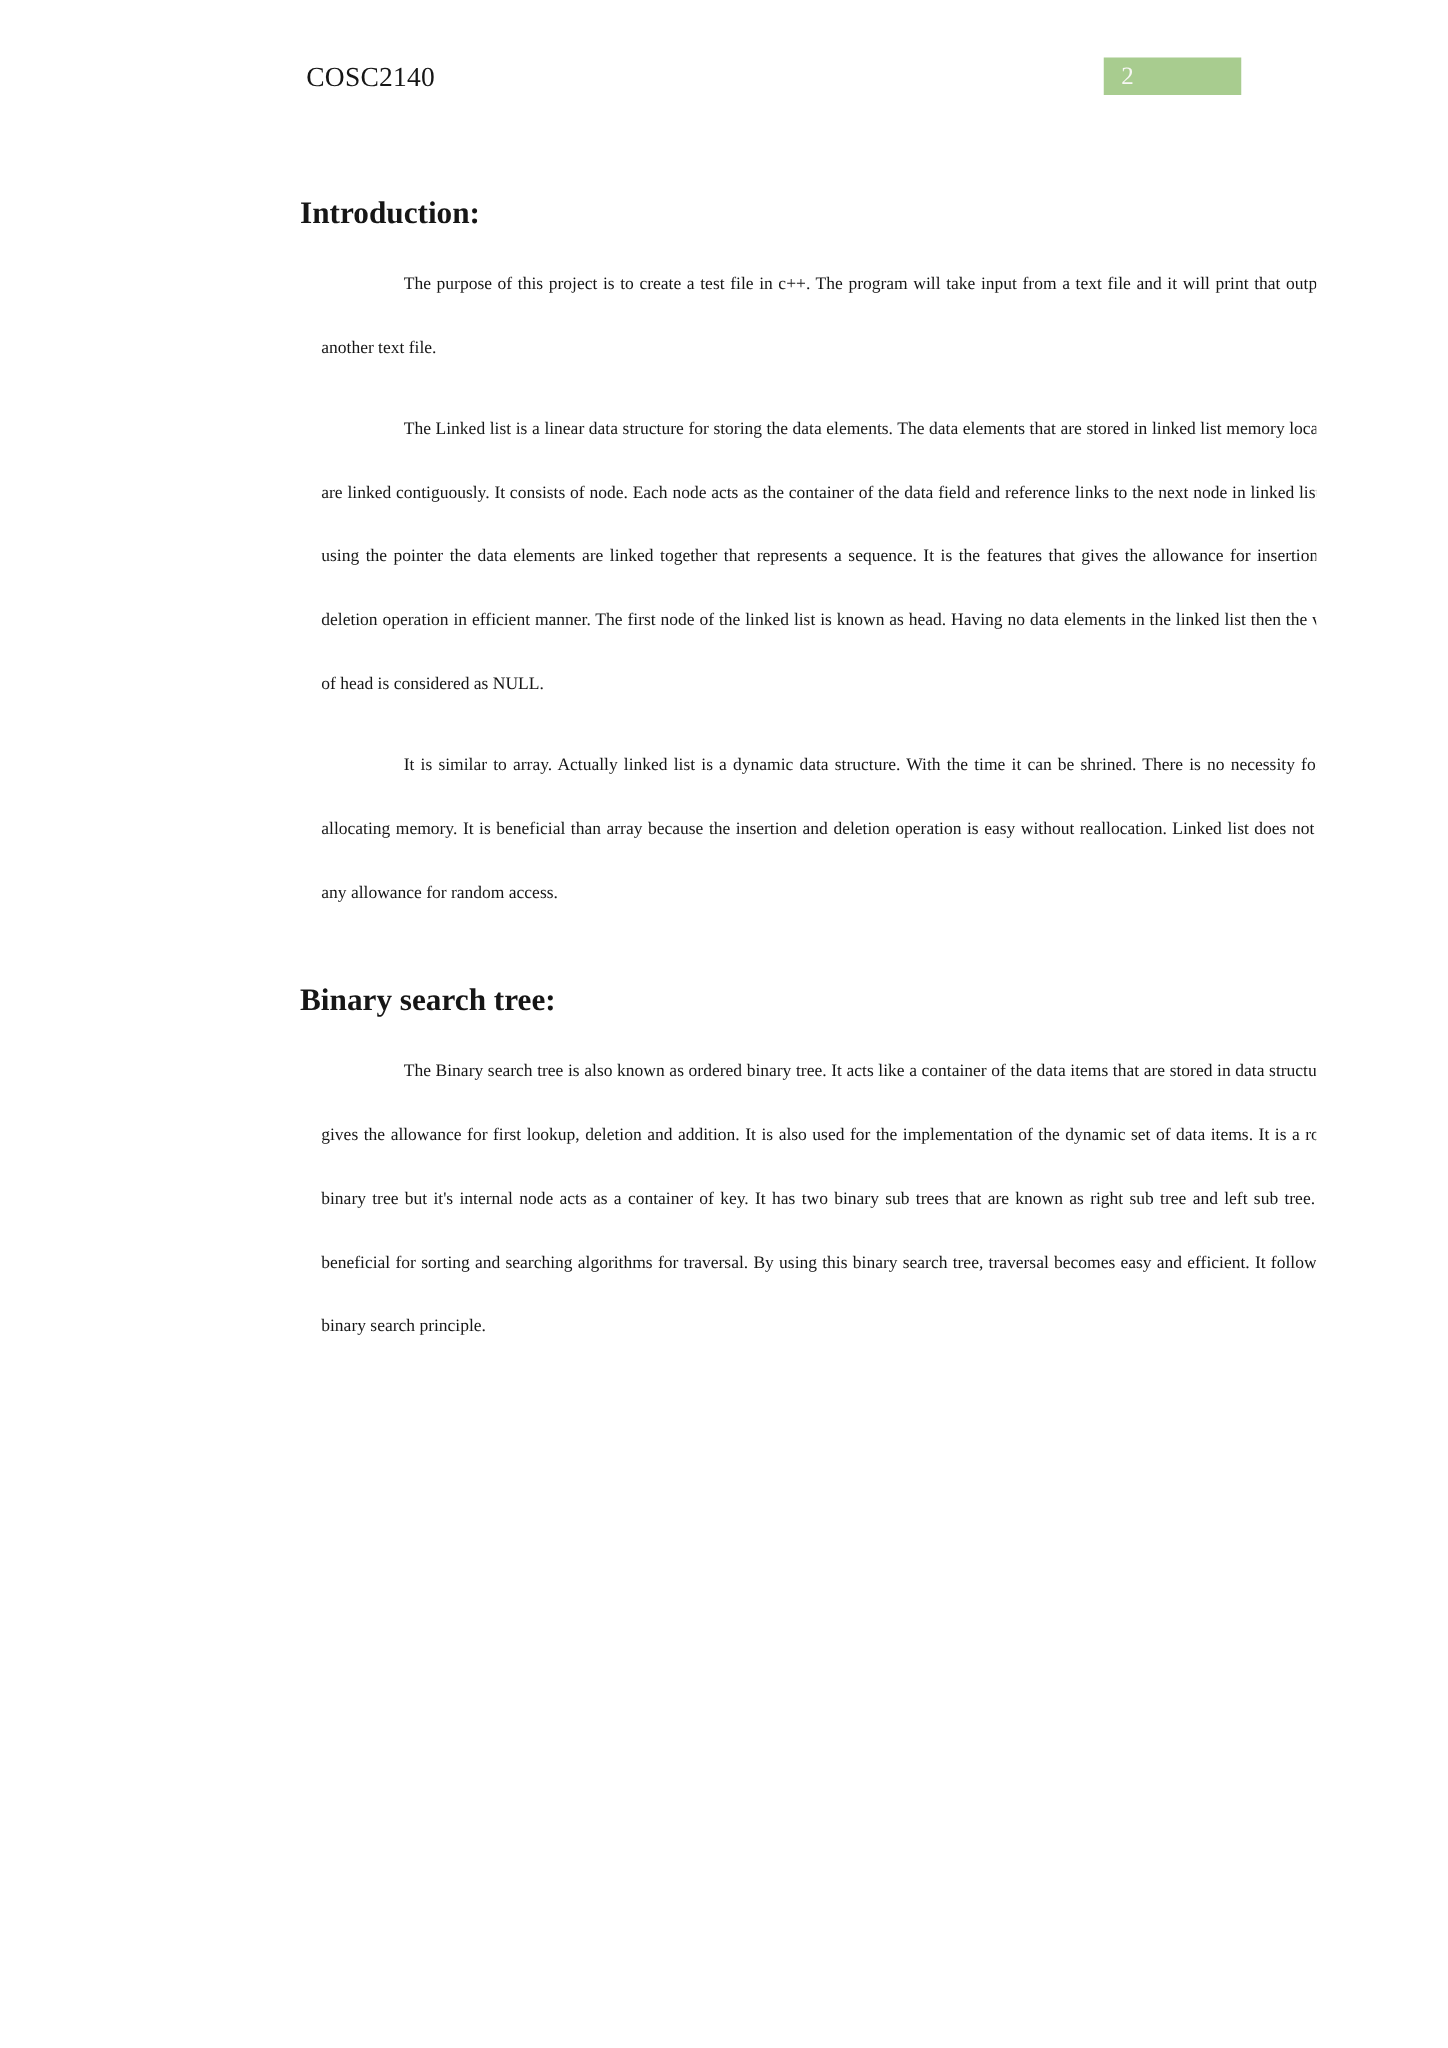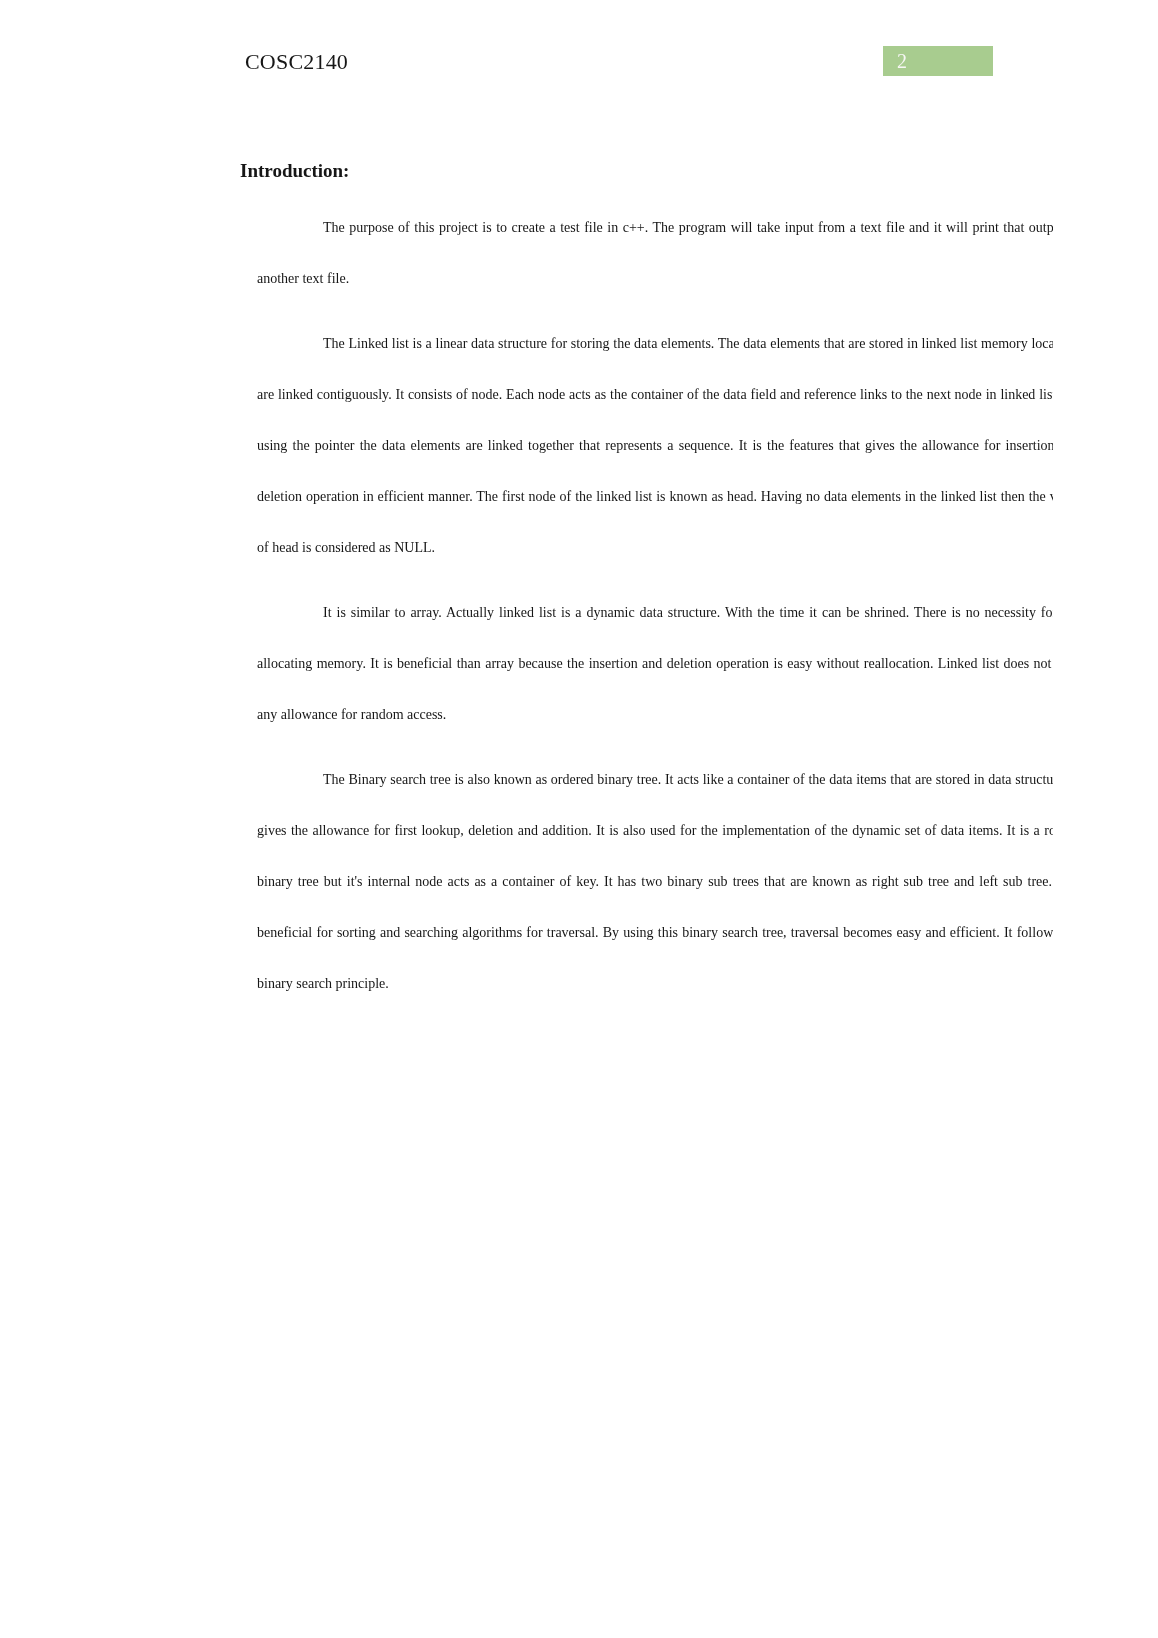--- a/index.html
+++ b/index.html
@@ -44,21 +44,21 @@
     font-size: 20px;
     text-align: left;
   }
   .content {
     position: absolute;
     top: 120px;
     left: 135px;
     width: 840px;
   }
   .section-heading {
-    font-size: 19px;
+    font-size: 25px;
     font-weight: bold;
     margin: 44px 0 14px 0;
     line-height: 34px;
   }
   .section-heading.first {
     margin-top: 34px;
   }
   .para {
     font-size: 14px;
     line-height: 51px;
@@ -78,17 +78,18 @@
   </div>
 
   <div class="content">
 
     <h2 class="section-heading first">Introduction:</h2>
     <p class="para">The purpose of this project is to create a test file in c++. The program will take input from a text file and it will print that output in another text file.</p>
 
     <p class="para">The Linked list is a linear data structure for storing the data elements. The data elements that are stored in linked list memory location, are linked contiguously. It consists of node. Each node acts as the container of the data field and reference links to the next node in linked list. By using the pointer the data elements are linked together that represents a sequence. It is the features that gives the allowance for insertion and deletion operation in efficient manner. The first node of the linked list is known as head. Having no data elements in the linked list then the value of head is considered as NULL.</p>
     <p class="para">It is similar to array. Actually linked list is a dynamic data structure. With the time it can be shrined. There is no necessity for pre allocating memory. It is beneficial than array because the insertion and deletion operation is easy without reallocation. Linked list does not give any allowance for random access.</p>
 
+    <h2 class="section-heading">Binary search tree:</h2>
     <p class="para">The Binary search tree is also known as ordered binary tree. It acts like a container of the data items that are stored in data structure. It gives the allowance for first lookup, deletion and addition. It is also used for the implementation of the dynamic set of data items. It is a rooted binary tree but it's internal node acts as a container of key. It has two binary sub trees that are known as right sub tree and left sub tree. It is beneficial for sorting and searching algorithms for traversal. By using this binary search tree, traversal becomes easy and efficient. It follows the binary search principle.</p>
 
   </div>
 
 </div>
 
 </body></html>

